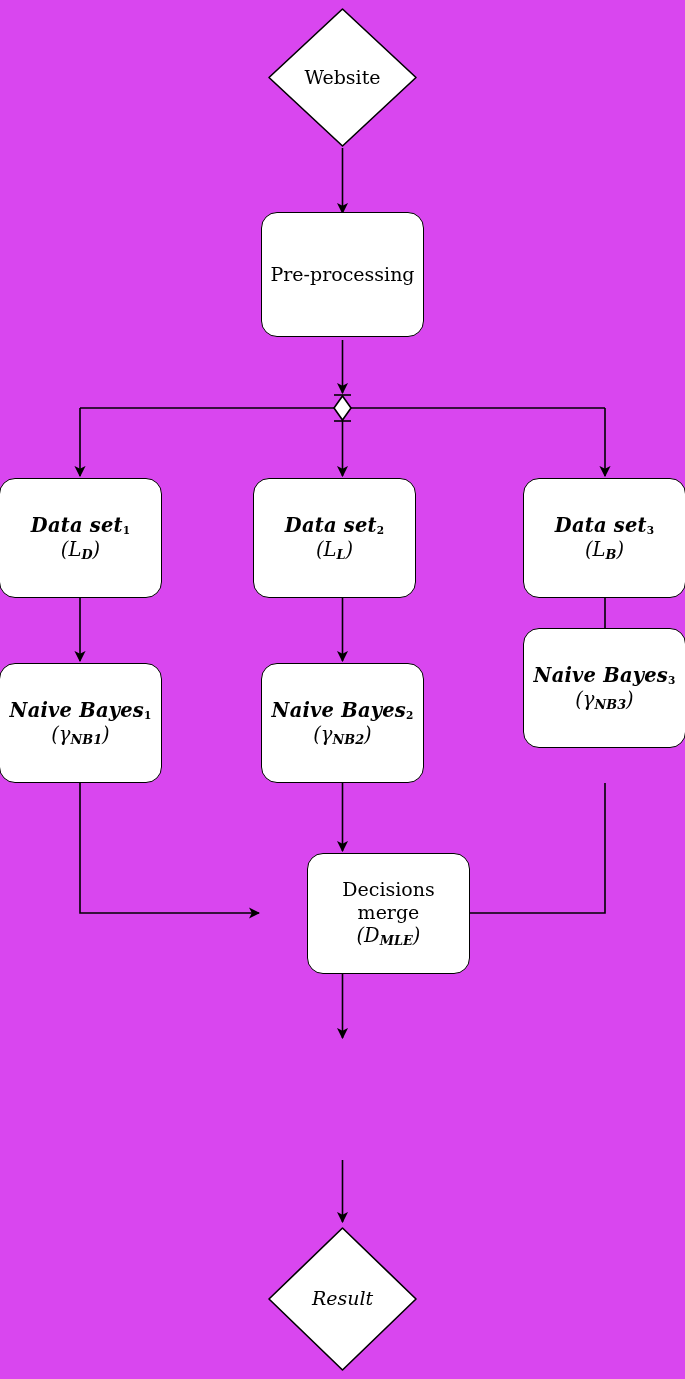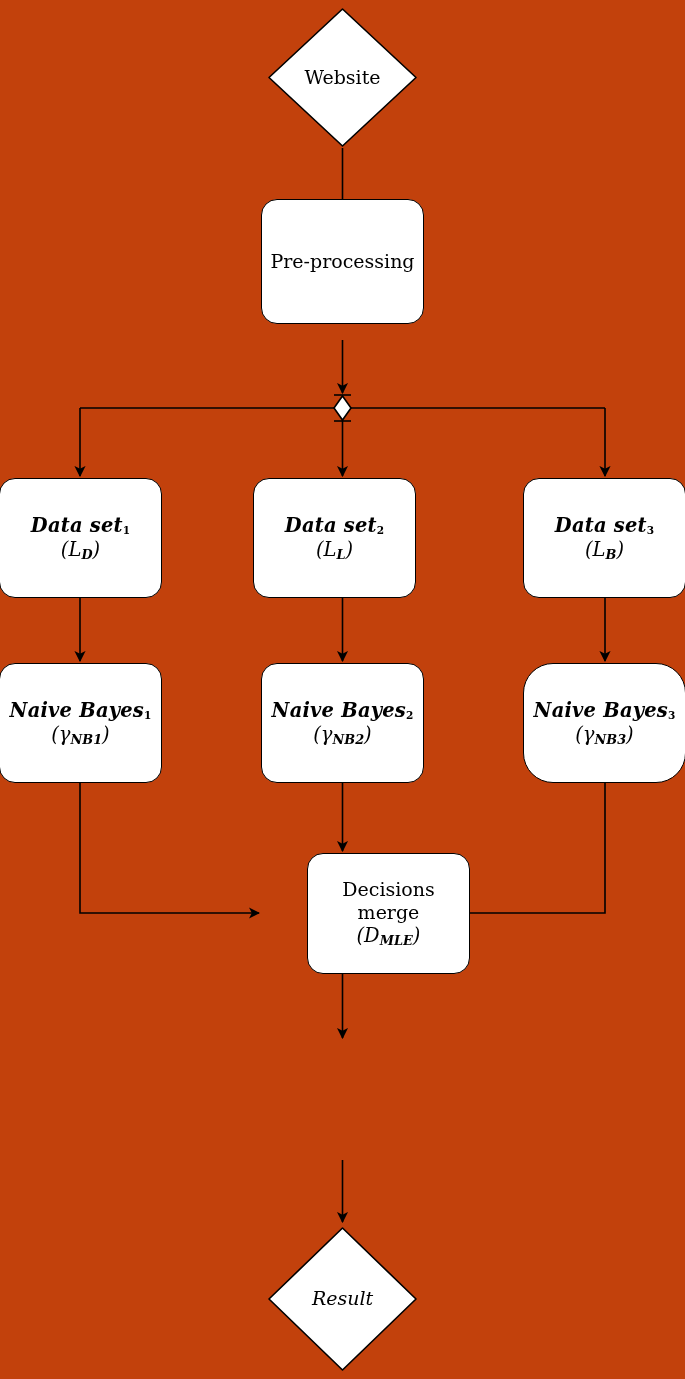--- a/index.html
+++ b/index.html
@@ -1,18 +1,18 @@
 <!DOCTYPE html>
 <html><head>
 <meta charset="utf-8">
 <style>
   html,body{margin:0;padding:0;background:#ffffff;}
   body{width:685px;height:1379px;overflow:hidden;
        font-family:"DejaVu Serif", serif;color:#000;}
-  #stage{position:relative;width:685px;height:1379px;background:#c2410c;}
+  #stage{position:relative;width:685px;height:1379px;background:#d946ef;}
 
   svg.edges{position:absolute;left:0;top:0;width:685px;height:1379px;}
 
   .node{position:absolute;box-sizing:border-box;display:flex;
         align-items:center;justify-content:center;text-align:center;
         background:#fff;}
 
   .rbox{border:1.6px solid #000;border-radius:16px;}
 
   .label{line-height:1.22;}
@@ -76,21 +76,21 @@
 
   <div class="diamond" style="left:265px;top:5px;width:155px;height:145px;">
     <svg class="dshape" width="155" height="145" viewBox="0 0 155 145">
       <path d="M 77.5 4 L 151 72.5 L 77.5 141 L 4 72.5 Z" fill="#fff" stroke="#000" stroke-width="1.6" stroke-linejoin="round"></path>
     </svg>
     <div class="dtext">
         <span class="label plain">Website</span>
       </div>
   </div>
 
-  <div class="node rbox" style="left:261px;top:199px;width:163px;height:125px;">
+  <div class="node rbox" style="left:261px;top:212px;width:163px;height:125px;">
     <span class="label plain">Pre-processing</span>
   </div>
 
   <div class="node rbox" style="left:-1px;top:478px;width:163px;height:120px;justify-content:center;">
     <div class="label">
       <div><span class="mathital">Data set</span><sub>1</sub></div>
       <div class="mathsub"><span>(L</span><span class="sub-roman">D</span><span>)</span></div>
     </div>
   </div>
 
@@ -115,21 +115,21 @@
     </div>
   </div>
 
   <div class="node rbox" style="left:261px;top:663px;width:163px;height:120px;">
     <div class="label">
       <div><span class="mathital">Naive Bayes</span><sub>2</sub></div>
       <div class="mathsub"><span>(γ</span><span class="sub-roman">NB2</span><span>)</span></div>
     </div>
   </div>
 
-  <div class="node rbox" style="left:523px;top:663px;width:163px;height:120px;border-radius:30px;">
+  <div class="node rbox" style="left:523px;top:628px;width:163px;height:120px;">
     <div class="label">
       <div><span class="mathital">Naive Bayes</span><sub>3</sub></div>
       <div class="mathsub"><span>(γ</span><span class="sub-roman">NB3</span><span>)</span></div>
     </div>
   </div>
 
   <div class="node rbox" style="left:261px;top:853px;width:163px;height:121px;margin-left:46px;">
     <div class="label">
       <div class="plain">Decisions</div>
       <div class="plain">merge</div>

